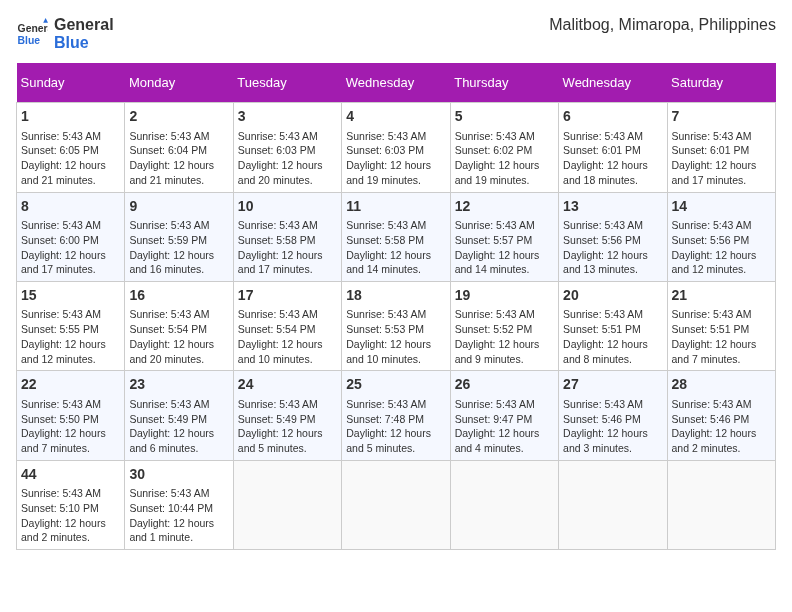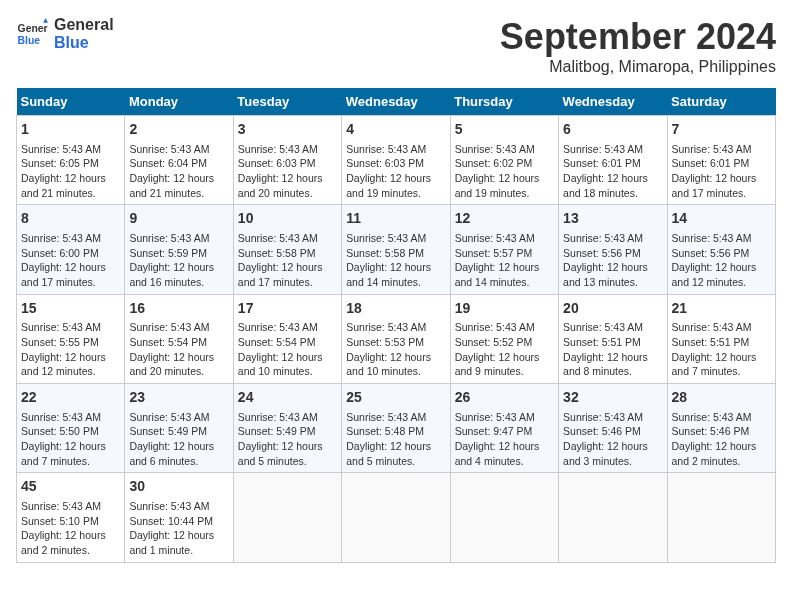--- a/index.html
+++ b/index.html
@@ -36,26 +36,26 @@
     .location-title {
       font-size: 16px;
       color: #333;
     }
     table {
       width: 100%;
       border-collapse: collapse;
       font-size: 11px;
     }
     thead tr th {
-      background-color: #0369a1;
+      background-color: #a21caf;
       color: #fff;
-      padding: 6px 4px;
+      padding: 12px 4px;
       text-align: left;
       font-size: 13px;
-      font-weight: bold;
+      font-weight: normal;
     }
     tbody tr td {
       border: 1px solid #ccc;
       vertical-align: top;
       padding: 4px;
       width: calc(100% / 7);
       min-height: 80px;
       color: #333;
       line-height: 1.4;
     }
@@ -88,21 +88,20 @@
       <text x="2" y="18" font-size="13" font-weight="bold" fill="#333" font-family="Arial">General</text>
       <text x="2" y="32" font-size="13" font-weight="bold" fill="#2a6dd9" font-family="Arial">Blue</text>
       <polygon points="34,6 40,6 37,0" fill="#2a6dd9"></polygon>
     </svg>
     <div style="display:flex;flex-direction:column;line-height:1.1;margin-left:2px;">
       <span style="font-size:16px;font-weight:bold;color:#333;">General</span>
       <span style="font-size:16px;font-weight:bold;color:#2a6dd9;">Blue</span>
     </div>
   </div>
   <div class="title-block">
-    <div class="month-title">September 2024</div>
     <div class="location-title">Malitbog, Mimaropa, Philippines</div>
   </div>
 </div>
 
 <table>
   <thead>
     <tr>
 
     <th>Sunday</th>
         <th>Monday</th>
@@ -285,49 +284,49 @@
         <td>
           <span class="day-num">24</span>
           <div class="cell-text">Sunrise: 5:43 AM</div>
           <div class="cell-text">Sunset: 5:49 PM</div>
           <div class="cell-text">Daylight: 12 hours</div>
           <div class="cell-text">and 5 minutes.</div>
         </td>
         <td>
           <span class="day-num">25</span>
           <div class="cell-text">Sunrise: 5:43 AM</div>
-          <div class="cell-text">Sunset: 5:48 PM</div>
+          <div class="cell-text">Sunset: 7:48 PM</div>
           <div class="cell-text">Daylight: 12 hours</div>
           <div class="cell-text">and 5 minutes.</div>
         </td>
         <td>
           <span class="day-num">26</span>
           <div class="cell-text">Sunrise: 5:43 AM</div>
           <div class="cell-text">Sunset: 9:47 PM</div>
           <div class="cell-text">Daylight: 12 hours</div>
           <div class="cell-text">and 4 minutes.</div>
         </td>
         <td>
-          <span class="day-num">32</span>
+          <span class="day-num">27</span>
           <div class="cell-text">Sunrise: 5:43 AM</div>
           <div class="cell-text">Sunset: 5:46 PM</div>
           <div class="cell-text">Daylight: 12 hours</div>
           <div class="cell-text">and 3 minutes.</div>
         </td>
         <td>
           <span class="day-num">28</span>
           <div class="cell-text">Sunrise: 5:43 AM</div>
           <div class="cell-text">Sunset: 5:46 PM</div>
           <div class="cell-text">Daylight: 12 hours</div>
           <div class="cell-text">and 2 minutes.</div>
         </td>
       </tr>
       <tr>
         <td>
-          <span class="day-num">45</span>
+          <span class="day-num">44</span>
           <div class="cell-text">Sunrise: 5:43 AM</div>
           <div class="cell-text">Sunset: 5:10 PM</div>
           <div class="cell-text">Daylight: 12 hours</div>
           <div class="cell-text">and 2 minutes.</div>
         </td>
         <td>
           <span class="day-num">30</span>
           <div class="cell-text">Sunrise: 5:43 AM</div>
           <div class="cell-text">Sunset: 10:44 PM</div>
           <div class="cell-text">Daylight: 12 hours</div>

